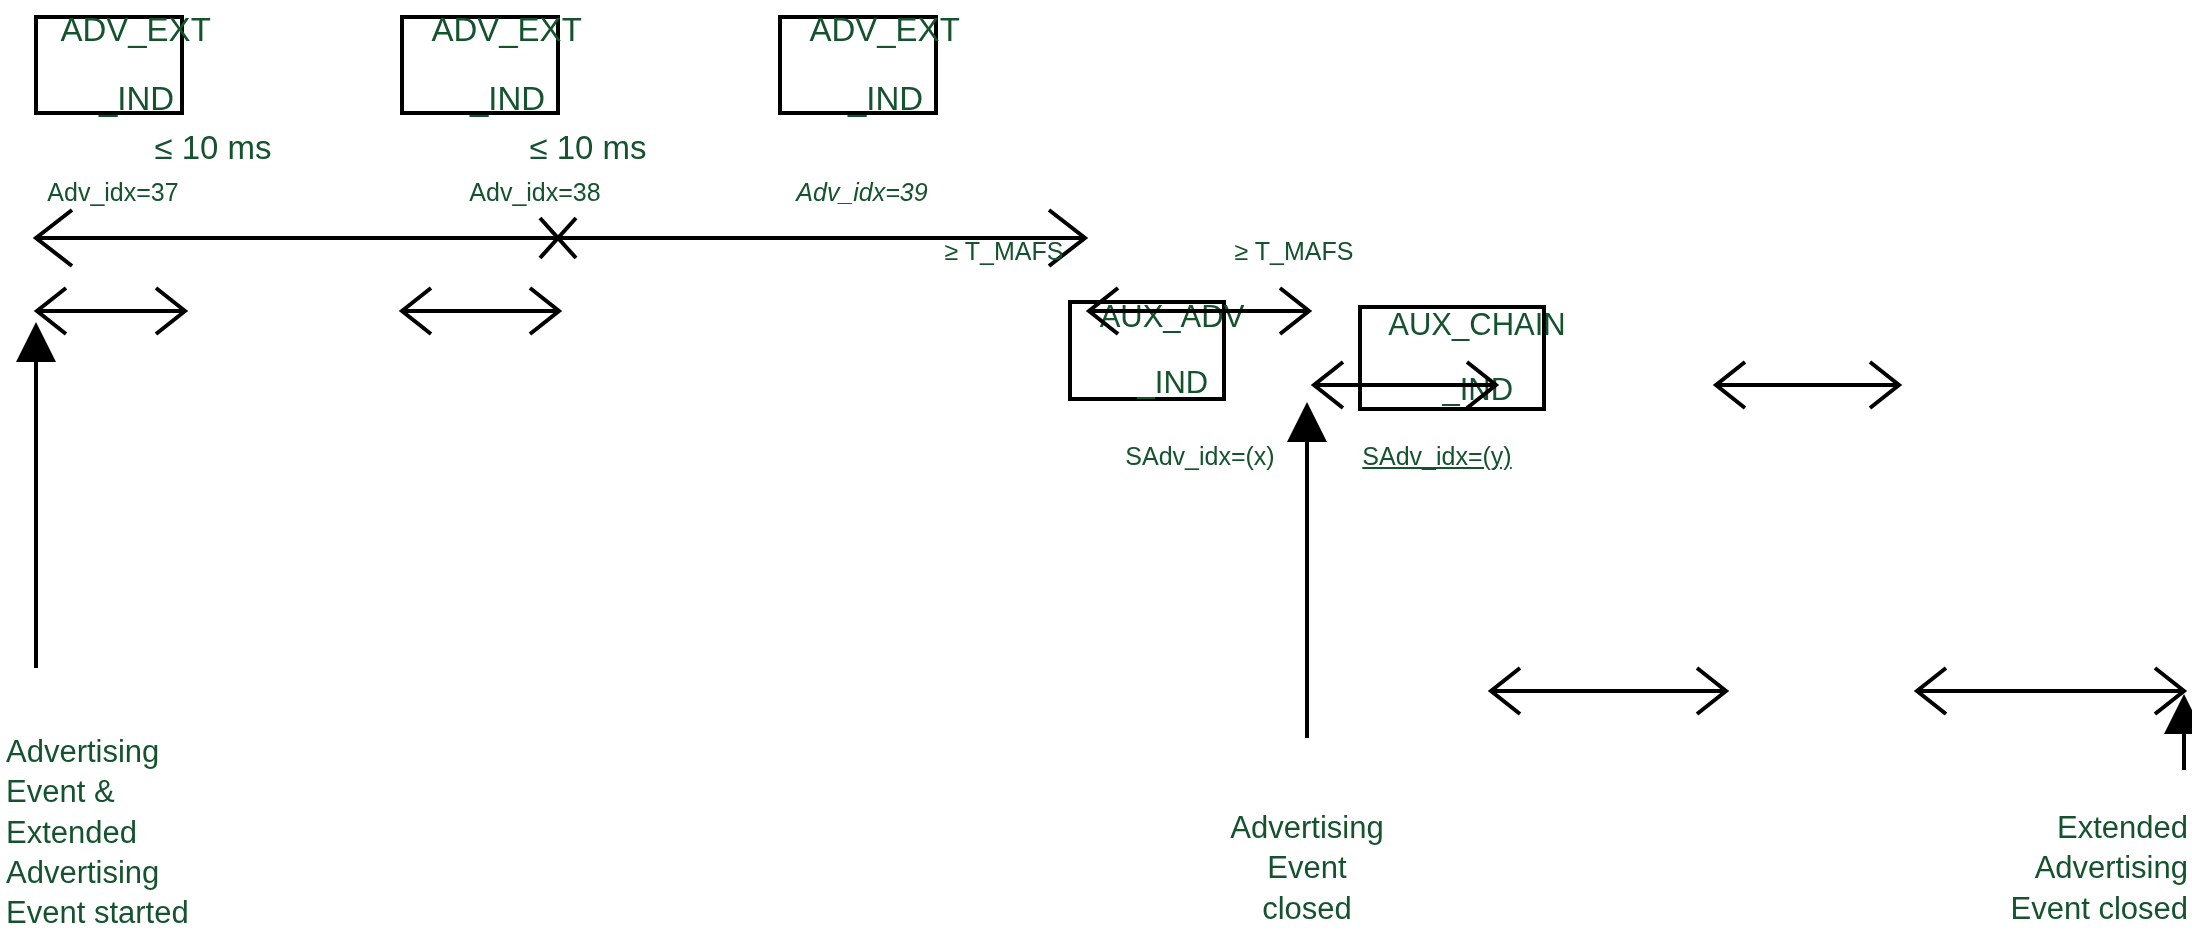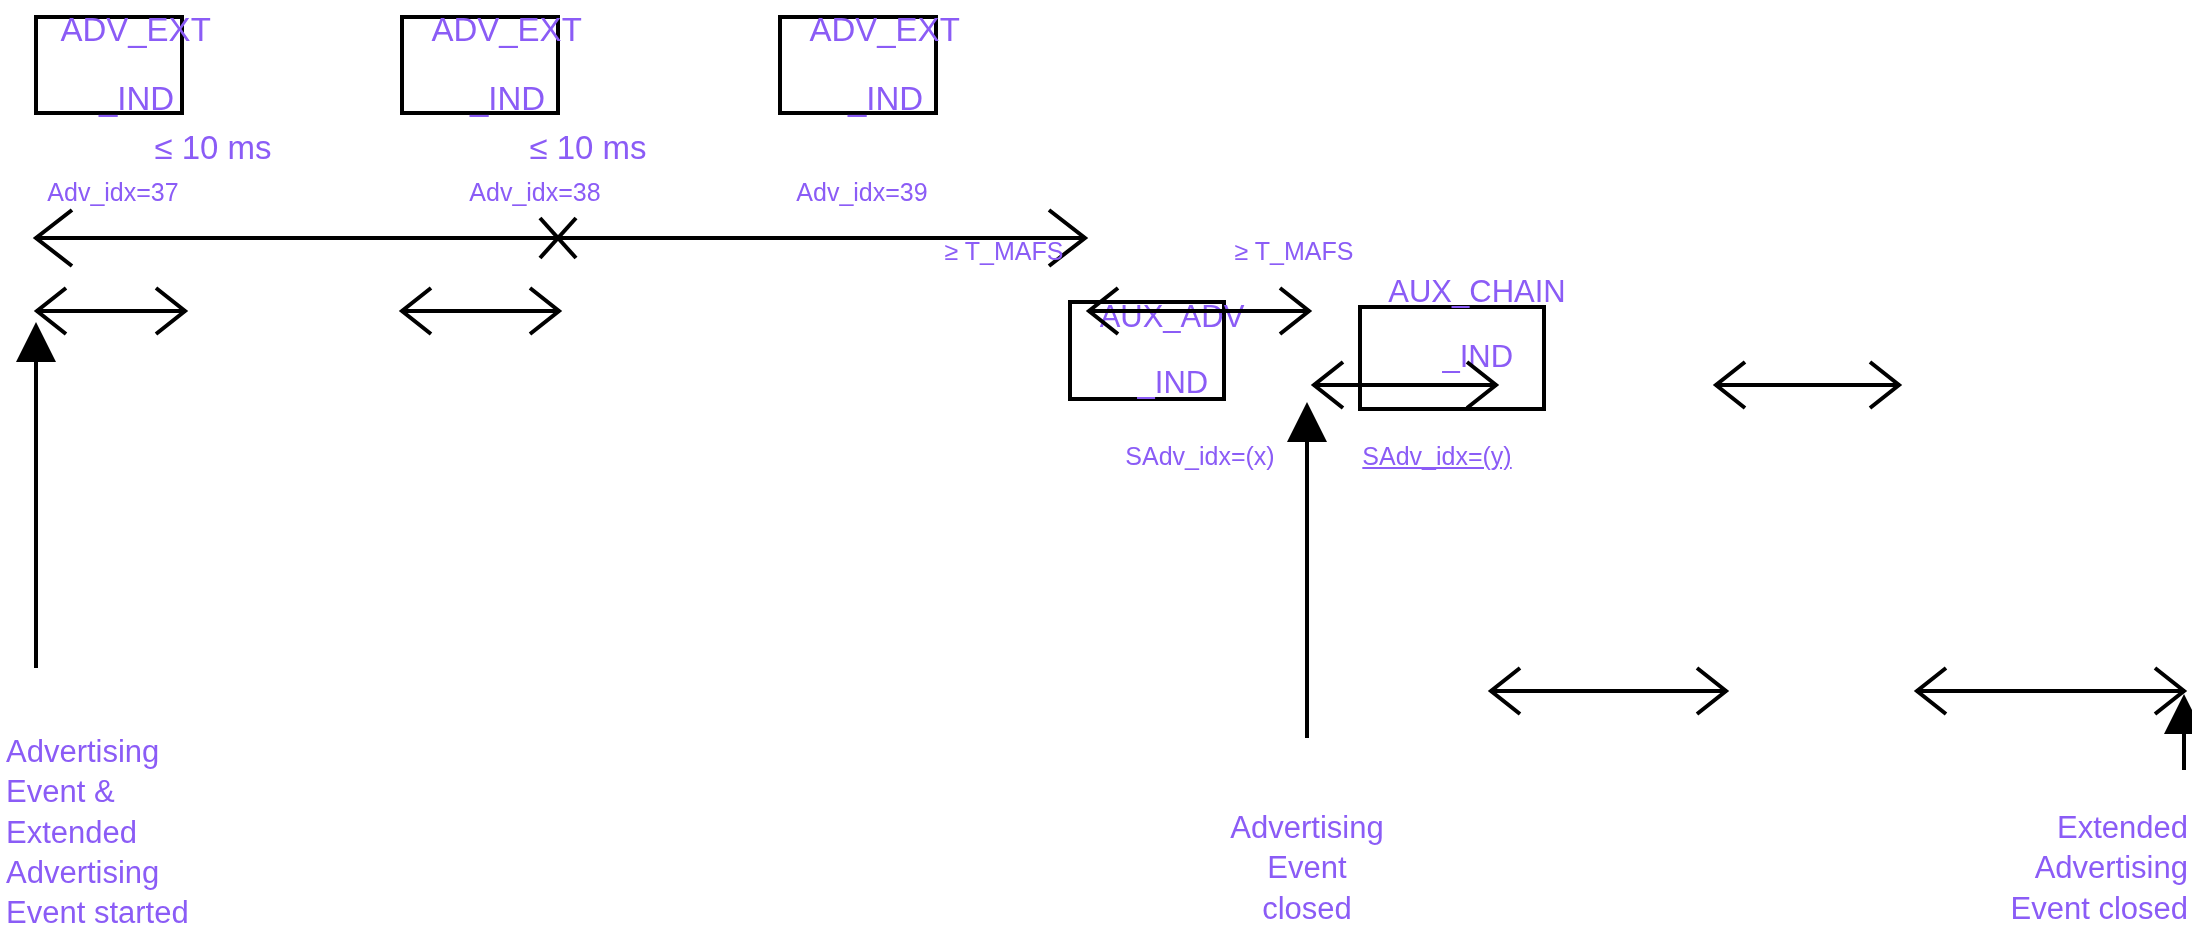--- a/index.html
+++ b/index.html
@@ -2,21 +2,21 @@
 <html><head>
 <meta charset="utf-8">
 <style>
   html,body{margin:0;padding:0;background:#ffffff;}
   #stage{
     position:relative;
     width:2192px;
     height:933px;
     background:#ffffff;
     font-family:"Liberation Sans", sans-serif;
-    color:#8b5cf6;
+    color:#14532d;
     overflow:hidden;
   }
   .pkt-box{
     position:absolute;
     box-sizing:border-box;
     border:4px solid #000;
     background:#fff;
     display:flex;
     align-items:center;
     justify-content:center;
@@ -69,21 +69,21 @@
     </div>
   </div>
 
   <div class="pkt-box" style="left:1068px;top:300px;width:158px;height:101px;">
     <div class="pkt-label" style="font-size:31px;">
       <span>AUX_ADV</span><br>
       <span>_IND</span>
     </div>
   </div>
 
-  <div class="pkt-box" style="left:1358px;top:305px;width:188px;height:106px;align-items:flex-end;">
+  <div class="pkt-box" style="left:1358px;top:305px;width:188px;height:106px;">
     <div class="pkt-label" style="font-size:31px;">
       <span>AUX_CHAIN</span><br>
       <span>_IND</span>
     </div>
   </div>
 
   <svg class="overlay" viewBox="0 0 2192 933">
     <g stroke="#000" stroke-width="4" fill="none" stroke-linecap="butt" stroke-linejoin="miter">
 
       <line x1="35" y1="238" x2="1085" y2="238"></line>
@@ -136,21 +136,21 @@
   </svg>
 
   <div class="lbl ctr" style="left:213px;top:131px;font-size:33px;">≤ 10 ms</div>
 
   <div class="lbl ctr" style="left:588px;top:131px;font-size:33px;">≤ 10 ms</div>
 
   <div class="lbl ctr" style="left:113px;top:180px;font-size:25px;">Adv_idx=37</div>
 
   <div class="lbl ctr" style="left:487px;top:180px;font-size:25px;margin-left:48px;">Adv_idx=38</div>
 
-  <div class="lbl ctr" style="left:862px;top:180px;font-size:25px;">Adv_idx=39</div>
+  <div class="lbl ctr" style="left:862px;top:180px;font-size:25px;font-style:italic;">Adv_idx=39</div>
 
   <div class="lbl ctr" style="left:1004px;top:239px;font-size:25px;">≥ T_MAFS</div>
 
   <div class="lbl ctr" style="left:1294px;top:239px;font-size:25px;">≥ T_MAFS</div>
 
   <div class="lbl ctr" style="left:1200px;top:444px;font-size:25px;">SAdv_idx=(x)</div>
 
   <div class="lbl ctr" style="left:1437px;top:444px;font-size:25px;text-decoration:underline;">SAdv_idx=(y)</div>
 
   <div class="lbl multi" style="left:6px;top:684px;font-size:31px;white-space:pre-line;">Advertising

